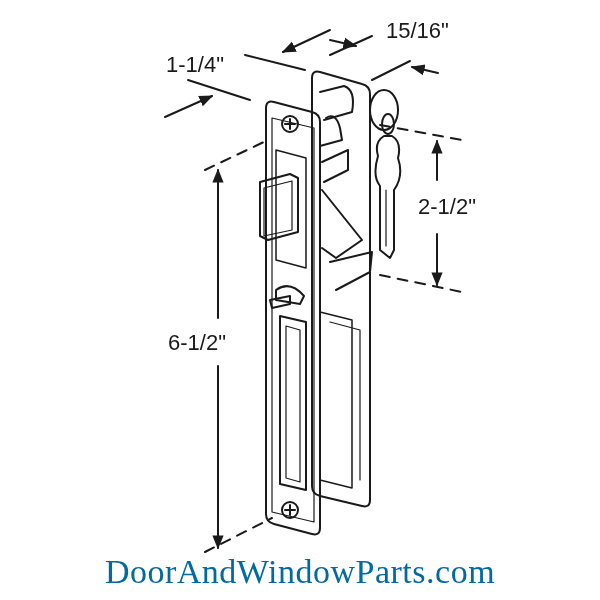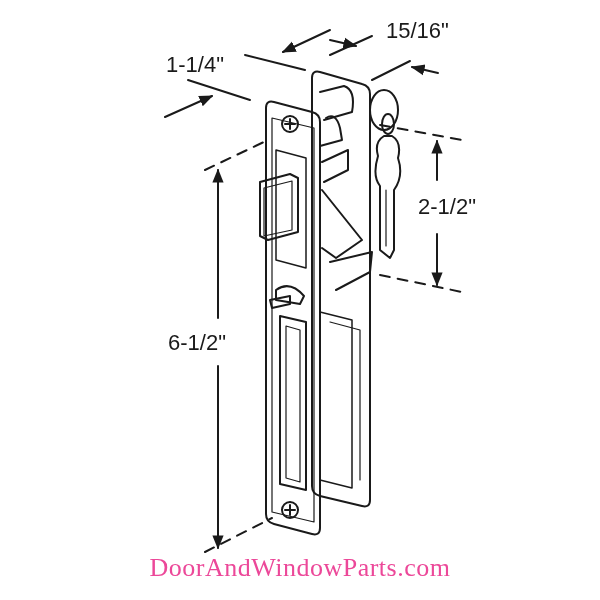--- a/index.html
+++ b/index.html
@@ -1,20 +1,20 @@
 <!DOCTYPE html>
 <html><head>
 <meta charset="utf-8">
 <style>
   html, body { margin: 0; padding: 0; background: #ffffff; }
   .canvas { position: relative; width: 600px; height: 600px; background: #ffffff; overflow: hidden; }
   svg.drawing { position: absolute; left: 0; top: 0; }
   .dim { position: absolute; font-family: "Liberation Sans", sans-serif; font-size: 22px; color: #1a1a1a; white-space: nowrap; }
   .watermark { position: absolute; left: 0; width: 600px; top: 553px; text-align: center;
-    font-family: "Liberation Serif", serif; font-size: 26px; color: #ec4899; letter-spacing: 0.5px; }
+    font-family: "Liberation Serif", serif; font-size: 34px; color: #0369a1; letter-spacing: 0.5px; }
 </style>
 </head>
 <body>
 
 <div class="canvas">
 
   <svg class="drawing" width="600" height="600" viewBox="0 0 600 600">
     <defs>
       <marker id="arr" viewBox="0 0 10 10" refX="9" refY="5" markerWidth="7" markerHeight="7" orient="auto-start-reverse">
         <path d="M0,1 L10,5 L0,9 z" fill="#1a1a1a"></path>

